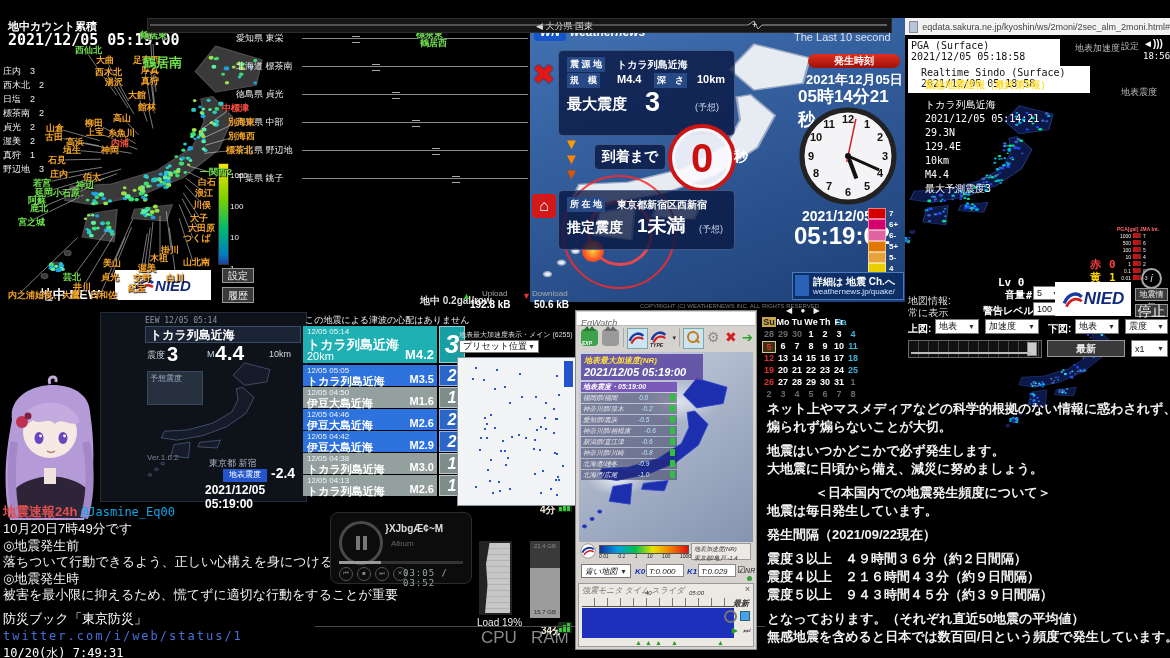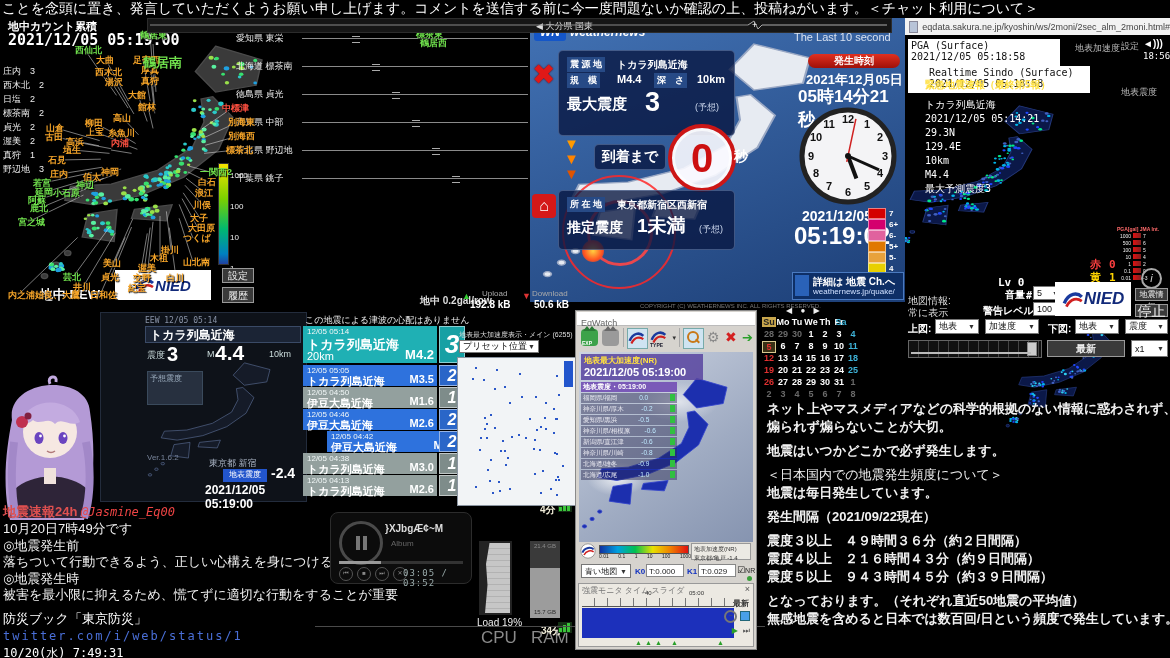--- a/index.html
+++ b/index.html
@@ -15,21 +15,20 @@
   .btn{background:#3a3a3a;border:1px solid #999;color:#eee;text-align:center;box-sizing:border-box;}
   .wnbox{background:rgba(8,22,64,.78);border:1px solid rgba(160,185,230,.35);border-radius:5px;}
   .lcd{color:#9aa;letter-spacing:1px;}
   svg{display:block;}
 </style>
 </head>
 <body>
 
 <div id="stage">
 
-  <div class="abs nowrap" style="left:2px;top:0;font-size:14px;color:#fff;">ことを念頭に置き、発言していただくようお願い申し上げます。コメントを送信する前に今一度問題ないか確認の上、投稿ねがいます。＜チャット利用について＞</div>
 
   <div class="abs" style="left:0;top:18px;width:530px;height:292px;background:#000;">
     <div id="ugmap" class="abs" style="left:30px;top:12px;width:295px;height:278px;">
         <svg width="295" height="278">
           <g transform="scale(1.45,1.15)">
             <path d="M128,14 L160,26 L156,48 L128,54 L114,36 Z" fill="#3a3a3a" stroke="#4b4b4b" stroke-width="1"></path>
             <path d="M126,58 L140,76 L130,104 L106,128 L76,144 L44,152 L24,148 L28,136 L56,134 L88,122 L112,102 L120,80 L118,60 Z" fill="#3a3a3a" stroke="#4b4b4b" stroke-width="1"></path>
             <path d="M72,156 L98,152 L94,166 L70,164 Z" fill="#3a3a3a" stroke="#4b4b4b" stroke-width="1"></path>
             <path d="M40,160 L60,156 L58,184 L36,180 Z" fill="#3a3a3a" stroke="#4b4b4b" stroke-width="1"></path>
             <circle cx="26" cy="194" r="2.2" fill="#3a3a3a" stroke="#4b4b4b"></circle>
@@ -292,21 +291,21 @@
         <div style="left: 113px; top: 94px; font-size: 9px; font-weight: bold; color: rgb(245, 164, 40); text-shadow: rgb(0, 0, 0) 1px 1px 1px; z-index: 2; white-space: nowrap; position: absolute;">高山</div>
         <div style="left: 85px; top: 99px; font-size: 9px; font-weight: bold; color: rgb(245, 164, 40); text-shadow: rgb(0, 0, 0) 1px 1px 1px; z-index: 2; white-space: nowrap; position: absolute;">柳田</div>
         <div style="left: 86px; top: 108px; font-size: 9px; font-weight: bold; color: rgb(245, 164, 40); text-shadow: rgb(0, 0, 0) 1px 1px 1px; z-index: 2; white-space: nowrap; position: absolute;">上宝</div>
         <div style="left: 108px; top: 109px; font-size: 9px; font-weight: bold; color: rgb(245, 164, 40); text-shadow: rgb(0, 0, 0) 1px 1px 1px; z-index: 2; white-space: nowrap; position: absolute;">糸魚川</div>
         <div style="left: 111px; top: 119px; font-size: 9px; font-weight: bold; color: rgb(255, 80, 64); text-shadow: rgb(0, 0, 0) 1px 1px 1px; z-index: 2; white-space: nowrap; position: absolute;">内浦</div>
         <div style="left: 46px; top: 104px; font-size: 9px; font-weight: bold; color: rgb(245, 164, 40); text-shadow: rgb(0, 0, 0) 1px 1px 1px; z-index: 2; white-space: nowrap; position: absolute;">山倉</div>
         <div style="left: 45px; top: 113px; font-size: 9px; font-weight: bold; color: rgb(245, 164, 40); text-shadow: rgb(0, 0, 0) 1px 1px 1px; z-index: 2; white-space: nowrap; position: absolute;">古田</div>
         <div style="left: 66px; top: 118px; font-size: 9px; font-weight: bold; color: rgb(245, 164, 40); text-shadow: rgb(0, 0, 0) 1px 1px 1px; z-index: 2; white-space: nowrap; position: absolute;">高浜</div>
         <div style="left: 63px; top: 126px; font-size: 9px; font-weight: bold; color: rgb(245, 164, 40); text-shadow: rgb(0, 0, 0) 1px 1px 1px; z-index: 2; white-space: nowrap; position: absolute;">埴生</div>
         <div style="left: 48px; top: 136px; font-size: 9px; font-weight: bold; color: rgb(245, 164, 40); text-shadow: rgb(0, 0, 0) 1px 1px 1px; z-index: 2; white-space: nowrap; position: absolute;">石見</div>
-        <div style="left: 101px; top: 126px; font-size: 9px; font-weight: bold; color: rgb(245, 164, 40); text-shadow: rgb(0, 0, 0) 1px 1px 1px; z-index: 2; white-space: nowrap; position: absolute; margin-top: 22px;">神岡</div>
+        <div style="left: 101px; top: 126px; font-size: 9px; font-weight: bold; color: rgb(245, 164, 40); text-shadow: rgb(0, 0, 0) 1px 1px 1px; z-index: 2; white-space: nowrap; position: absolute;">神岡</div>
         <div style="left: 50px; top: 150px; font-size: 9px; font-weight: bold; color: rgb(245, 164, 40); text-shadow: rgb(0, 0, 0) 1px 1px 1px; z-index: 2; white-space: nowrap; position: absolute;">庄内</div>
         <div style="left: 33px; top: 159px; font-size: 9px; font-weight: bold; color: rgb(111, 224, 76); text-shadow: rgb(0, 0, 0) 1px 1px 1px; z-index: 2; white-space: nowrap; position: absolute;">若宮</div>
         <div style="left: 83px; top: 153px; font-size: 9px; font-weight: bold; color: rgb(245, 164, 40); text-shadow: rgb(0, 0, 0) 1px 1px 1px; z-index: 2; white-space: nowrap; position: absolute;">伯太</div>
         <div style="left: 76px; top: 161px; font-size: 9px; font-weight: bold; color: rgb(111, 224, 76); text-shadow: rgb(0, 0, 0) 1px 1px 1px; z-index: 2; white-space: nowrap; position: absolute;">神辺</div>
         <div style="left: 35px; top: 168px; font-size: 9px; font-weight: bold; color: rgb(111, 224, 76); text-shadow: rgb(0, 0, 0) 1px 1px 1px; z-index: 2; white-space: nowrap; position: absolute;">延岡</div>
         <div style="left: 53px; top: 169px; font-size: 9px; font-weight: bold; color: rgb(111, 224, 76); text-shadow: rgb(0, 0, 0) 1px 1px 1px; z-index: 2; white-space: nowrap; position: absolute;">小石原</div>
         <div style="left: 28px; top: 176px; font-size: 9px; font-weight: bold; color: rgb(111, 224, 76); text-shadow: rgb(0, 0, 0) 1px 1px 1px; z-index: 2; white-space: nowrap; position: absolute;">阿蘇</div>
         <div style="left: 30px; top: 184px; font-size: 9px; font-weight: bold; color: rgb(111, 224, 76); text-shadow: rgb(0, 0, 0) 1px 1px 1px; z-index: 2; white-space: nowrap; position: absolute;">鹿北</div>
         <div style="left: 18px; top: 198px; font-size: 9px; font-weight: bold; color: rgb(111, 224, 76); text-shadow: rgb(0, 0, 0) 1px 1px 1px; z-index: 2; white-space: nowrap; position: absolute;">宮之城</div>
         <div style="left: 198px; top: 158px; font-size: 9px; font-weight: bold; color: rgb(245, 164, 40); text-shadow: rgb(0, 0, 0) 1px 1px 1px; z-index: 2; white-space: nowrap; position: absolute;">白石</div>
@@ -804,21 +803,21 @@
             <circle cx="43.66333151080801" cy="145.594056608432" r="1.2293337584144128" fill="#4060c0"></circle>
             <circle cx="49.71504259655021" cy="174.58794427550768" r="1.5625472666986973" fill="#4060c0"></circle>
             <circle cx="69.50923347729689" cy="141.72292280463637" r="1.2450247884472017" fill="#4060c0"></circle>
           </g>
         </svg>
       </div>
     <div class="abs" style="left:3px;top:21px;width:152px;height:27px;background:#fff;color:#111;padding:1px 3px;box-sizing:border-box;">
       <div class="mono nowrap" style="font-size:10px;">PGA (Surface)</div>
       <div class="mono nowrap" style="font-size:10px;">2021/12/05 05:18:58</div>
     </div>
-    <div class="abs" style="left:3px;top:48px;width:182px;height:27px;background:#fff;color:#111;padding:1px 21px;box-sizing:border-box;">
+    <div class="abs" style="left:3px;top:48px;width:182px;height:27px;background:#fff;color:#111;padding:1px 13px;box-sizing:border-box;">
       <div class="mono nowrap" style="font-size:10px;">Realtime Sindo (Surface)</div>
       <div class="mono nowrap" style="font-size:10px;">2021/12/05 05:18:58</div>
     </div>
     <div class="abs" style="left:170px;top:24px;font-size:9px;color:#bbb;">地表加速度</div>
     <div class="abs" style="left:216px;top:22px;font-size:9px;color:#bbb;">設定</div>
     <div class="abs b" style="left:238px;top:20px;font-size:10px;">◄)))</div>
     <div class="abs mono" style="left:238px;top:33px;font-size:9px;">18:56</div>
     <div class="abs" style="left:216px;top:68px;font-size:9px;color:#bbb;">地表震度</div>
     <div class="abs b" style="left:20px;top:60px;font-size:10px;color:#ffe040;">緊急地震速報（最終第5報）</div>
     <div id="kyinfo" class="abs mono" style="left:20px;top:80px;font-size:10px;line-height:14px;color:#fff;">
@@ -1016,21 +1015,21 @@
           <div style="font-size: 16px; font-weight: bold; font-style: italic; color: rgb(255, 255, 255);">1</div>
         </div>
         <div style="position: absolute; left: 0px; top: 83px; width: 134px; height: 21px; background: rgb(46, 114, 221);">
           <div style="position: absolute; left: 4px; top: 1px; font-size: 8px; color: rgb(240, 246, 246);">12/05 04:46</div>
           <div style="position: absolute; left: 4px; top: 9px; font-size: 11px; font-weight: bold; white-space: nowrap;">伊豆大島近海</div>
           <div style="position: absolute; right: 3px; bottom: 1px; font-size: 11px; font-weight: bold;">M2.6</div>
         </div>
         <div style="position: absolute; left: 136px; top: 83px; width: 26px; height: 21px; background: rgb(42, 102, 200); border: 1px solid rgba(255, 255, 255, 0.5); box-sizing: border-box; display: flex; align-items: center; justify-content: center;">
           <div style="font-size: 16px; font-weight: bold; font-style: italic; color: rgb(255, 255, 255);">2</div>
         </div>
-        <div style="position: absolute; left: 0px; top: 105px; width: 134px; height: 21px; background: rgb(46, 114, 221); margin-left: 24px;">
+        <div style="position: absolute; left: 0px; top: 105px; width: 134px; height: 21px; background: rgb(46, 114, 221);">
           <div style="position: absolute; left: 4px; top: 1px; font-size: 8px; color: rgb(240, 246, 246);">12/05 04:42</div>
           <div style="position: absolute; left: 4px; top: 9px; font-size: 11px; font-weight: bold; white-space: nowrap;">伊豆大島近海</div>
           <div style="position: absolute; right: 3px; bottom: 1px; font-size: 11px; font-weight: bold;">M2.9</div>
         </div>
         <div style="position: absolute; left: 136px; top: 105px; width: 26px; height: 21px; background: rgb(42, 102, 200); border: 1px solid rgba(255, 255, 255, 0.5); box-sizing: border-box; display: flex; align-items: center; justify-content: center;">
           <div style="font-size: 16px; font-weight: bold; font-style: italic; color: rgb(255, 255, 255);">2</div>
         </div>
         <div style="position: absolute; left: 0px; top: 127px; width: 134px; height: 21px; background: rgb(147, 160, 158);">
           <div style="position: absolute; left: 4px; top: 1px; font-size: 8px; color: rgb(240, 246, 246);">12/05 04:38</div>
           <div style="position: absolute; left: 4px; top: 9px; font-size: 11px; font-weight: bold; white-space: nowrap;">トカラ列島近海</div>
@@ -1120,21 +1119,21 @@
       <div style="position: absolute; left: 47.0676px; top: 106.361px; width: 2px; height: 2px; background: rgb(42, 86, 200);"></div>
       <div style="position: absolute; left: 78.0846px; top: 70.6094px; width: 2px; height: 2px; background: rgb(42, 86, 200);"></div>
       <div style="position: absolute; left: 42.2035px; top: 91.8126px; width: 2px; height: 2px; background: rgb(42, 86, 200);"></div>
       <div style="position: absolute; left: 100.475px; top: 121.347px; width: 2px; height: 2px; background: rgb(42, 86, 200);"></div>
       <div style="position: absolute; left: 26.0445px; top: 58.7928px; width: 2px; height: 2px; background: rgb(42, 86, 200);"></div>
       <div style="position: absolute; left: 37.8185px; top: 10.993px; width: 2px; height: 2px; background: rgb(42, 86, 200);"></div>
       <div style="position: absolute; left: 80.8588px; top: 91.1609px; width: 2px; height: 2px; background: rgb(42, 86, 200);"></div>
       <div style="position: absolute; left: 81.9277px; top: 68.0558px; width: 2px; height: 2px; background: rgb(42, 86, 200);"></div>
     </div>
 
-  <div class="abs" style="left:575px;top:310px;width:182px;height:340px;background:#d6d3ce;border:1px solid #8a8a8a;z-index:2;box-sizing:border-box;">
+  <div class="abs" style="left:575px;top:310px;width:182px;height:340px;background:#d6d3ce;border:1px solid #8a8a8a;z-index:2;box-sizing:border-box;font-style:italic;">
     <div class="abs" style="left:1px;top:1px;width:178px;height:13px;background:#fff;border-bottom:1px solid #bbb;">
       <span style="font-size:9px;color:#666;padding-left:4px;">EqWatch</span>
     </div>
 
     <div class="abs" style="left:1px;top:15px;width:178px;height:24px;background:#d6d3ce;">
       <div class="abs" style="left:4px;top:3px;width:17px;height:17px;background:#3da24a;border-radius:4px;">
         <span style="position:absolute;left:1px;bottom:0;font-size:5px;color:#fff;font-weight:bold;">EXP</span>
         <span style="position:absolute;left:2px;top:-3px;width:0;height:0;border-left:4px solid transparent;border-right:4px solid transparent;border-bottom:5px solid #2a7a36;"></span>
         <span style="position:absolute;right:2px;top:-3px;width:0;height:0;border-left:4px solid transparent;border-right:4px solid transparent;border-bottom:5px solid #2a7a36;"></span>
       </div>
@@ -1341,38 +1340,39 @@
         <div style="position: absolute; left: 70px; top: 72px; width: 14px; text-align: center; font-size: 9px; font-weight: bold; color: rgb(106, 106, 106); box-sizing: border-box;">7</div>
         <div style="position: absolute; left: 84px; top: 72px; width: 14px; text-align: center; font-size: 9px; font-weight: bold; color: rgb(106, 106, 106); box-sizing: border-box;">8</div>
       </div>
   </div>
 
   <div id="advisory" class="abs" style="left:767px;top:400px;width:402px;">
       <div style="font-size: 13px; font-weight: bold; color: rgb(242, 242, 242); line-height: 18px; white-space: nowrap;">ネット上やマスメディアなどの科学的根拠のない情報に惑わされず、</div>
       <div style="font-size: 13px; font-weight: bold; color: rgb(242, 242, 242); line-height: 18px; white-space: nowrap;">煽られず煽らないことが大切。</div>
       <div style="font-size: 13px; font-weight: bold; color: rgb(242, 242, 242); line-height: 18px; white-space: nowrap; height: 6px;"></div>
       <div style="font-size: 13px; font-weight: bold; color: rgb(242, 242, 242); line-height: 18px; white-space: nowrap;">地震はいつかどこかで必ず発生します。</div>
+      <div style="font-size: 13px; font-weight: bold; color: rgb(242, 242, 242); line-height: 18px; white-space: nowrap;">大地震に日頃から備え、減災に努めましょう。</div>
       <div style="font-size: 13px; font-weight: bold; color: rgb(242, 242, 242); line-height: 18px; white-space: nowrap; height: 6px;"></div>
-      <div style="font-size: 13px; font-weight: normal; color: rgb(242, 242, 242); line-height: 18px; white-space: nowrap;">＜日本国内での地震発生頻度について＞</div>
+      <div style="font-size: 13px; font-weight: bold; color: rgb(242, 242, 242); line-height: 18px; white-space: nowrap; margin-left: 48px;">＜日本国内での地震発生頻度について＞</div>
       <div style="font-size: 13px; font-weight: bold; color: rgb(242, 242, 242); line-height: 18px; white-space: nowrap;">地震は毎日発生しています。</div>
       <div style="font-size: 13px; font-weight: bold; color: rgb(242, 242, 242); line-height: 18px; white-space: nowrap; height: 6px;"></div>
       <div style="font-size: 13px; font-weight: bold; color: rgb(242, 242, 242); line-height: 18px; white-space: nowrap;">発生間隔（2021/09/22現在）</div>
       <div style="font-size: 13px; font-weight: bold; color: rgb(242, 242, 242); line-height: 18px; white-space: nowrap; height: 6px;"></div>
       <div style="font-size: 13px; font-weight: bold; color: rgb(242, 242, 242); line-height: 18px; white-space: nowrap;">震度３以上　４９時間３６分（約２日間隔）</div>
       <div style="font-size: 13px; font-weight: bold; color: rgb(242, 242, 242); line-height: 18px; white-space: nowrap;">震度４以上　２１６時間４３分（約９日間隔）</div>
       <div style="font-size: 13px; font-weight: bold; color: rgb(242, 242, 242); line-height: 18px; white-space: nowrap;">震度５以上　９４３時間４５分（約３９日間隔）</div>
       <div style="font-size: 13px; font-weight: bold; color: rgb(242, 242, 242); line-height: 18px; white-space: nowrap; height: 6px;"></div>
       <div style="font-size: 13px; font-weight: bold; color: rgb(242, 242, 242); line-height: 18px; white-space: nowrap;">となっております。（それぞれ直近50地震の平均値）</div>
       <div style="font-size: 13px; font-weight: bold; color: rgb(242, 242, 242); line-height: 18px; white-space: nowrap;">無感地震を含めると日本では数百回/日という頻度で発生しています。</div>
     </div>
 
   <div class="abs" style="left:3px;top:503px;width:330px;">
     <div style="font-size:13px;line-height:17px;">
       <span class="b" style="color:#e05050;">地震速報24h</span>
-      <span class="mono" style="color:#ef4444;font-size:12px;font-style:italic;">@Jasmine_Eq00</span>
+      <span class="mono" style="color:#0ea5e9;font-size:12px;">@Jasmine_Eq00</span>
     </div>
     <div id="tweetlines">
         <div style="font-size: 13px; color: rgb(242, 242, 242); line-height: 16.5px; white-space: nowrap;">10月20日7時49分です</div>
         <div style="font-size: 13px; color: rgb(242, 242, 242); line-height: 16.5px; white-space: nowrap;">◎地震発生前</div>
         <div style="font-size: 13px; color: rgb(242, 242, 242); line-height: 16.5px; white-space: nowrap;">落ちついて行動できるよう、正しい心構えを身につけることが大切</div>
         <div style="font-size: 13px; color: rgb(242, 242, 242); line-height: 16.5px; white-space: nowrap;">◎地震発生時</div>
         <div style="font-size: 13px; color: rgb(242, 242, 242); line-height: 16.5px; white-space: nowrap;">被害を最小限に抑えるため、慌てずに適切な行動をすることが重要</div>
       </div>
     <div style="font-size:13px;line-height:17px;margin-top:6px;">
       <span>防災ブック「東京防災」</span>

